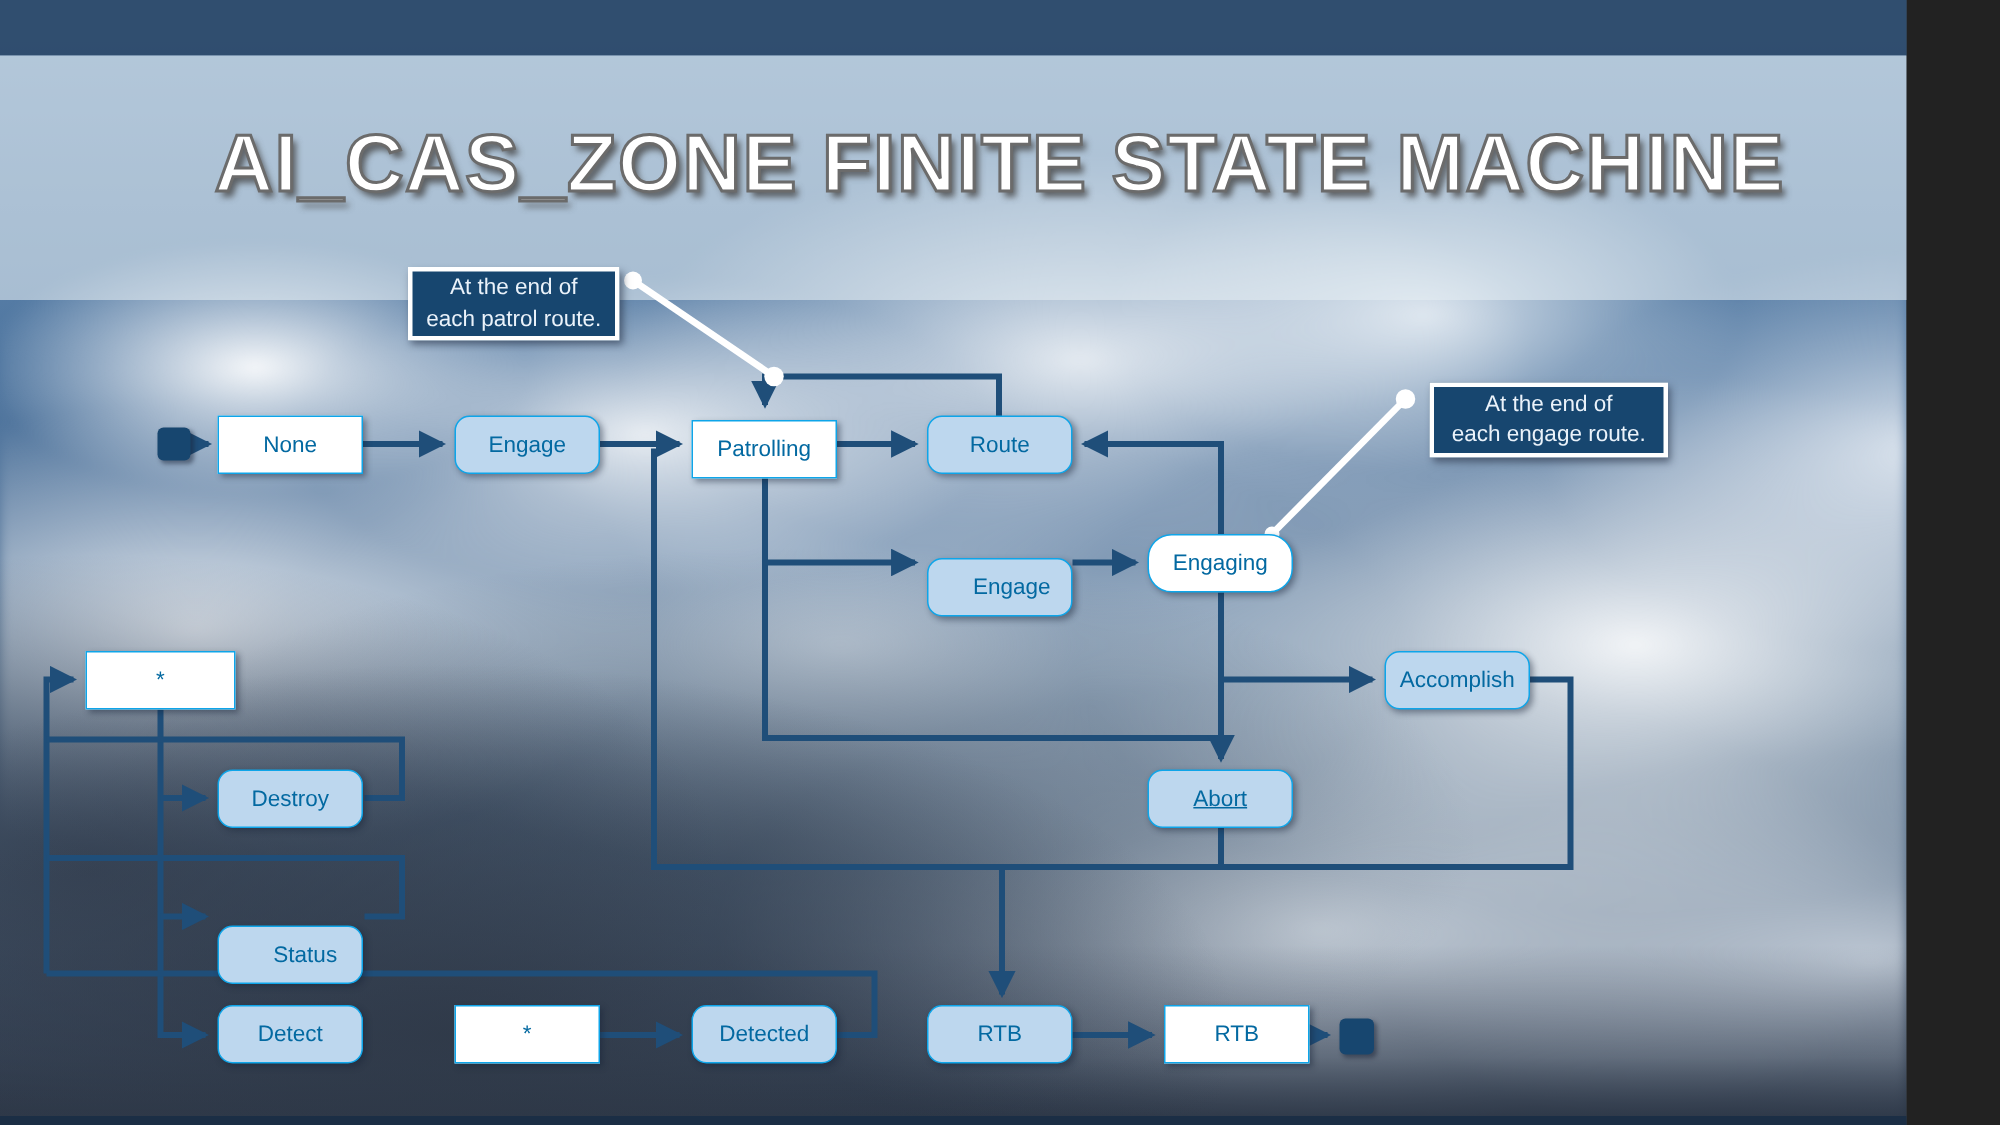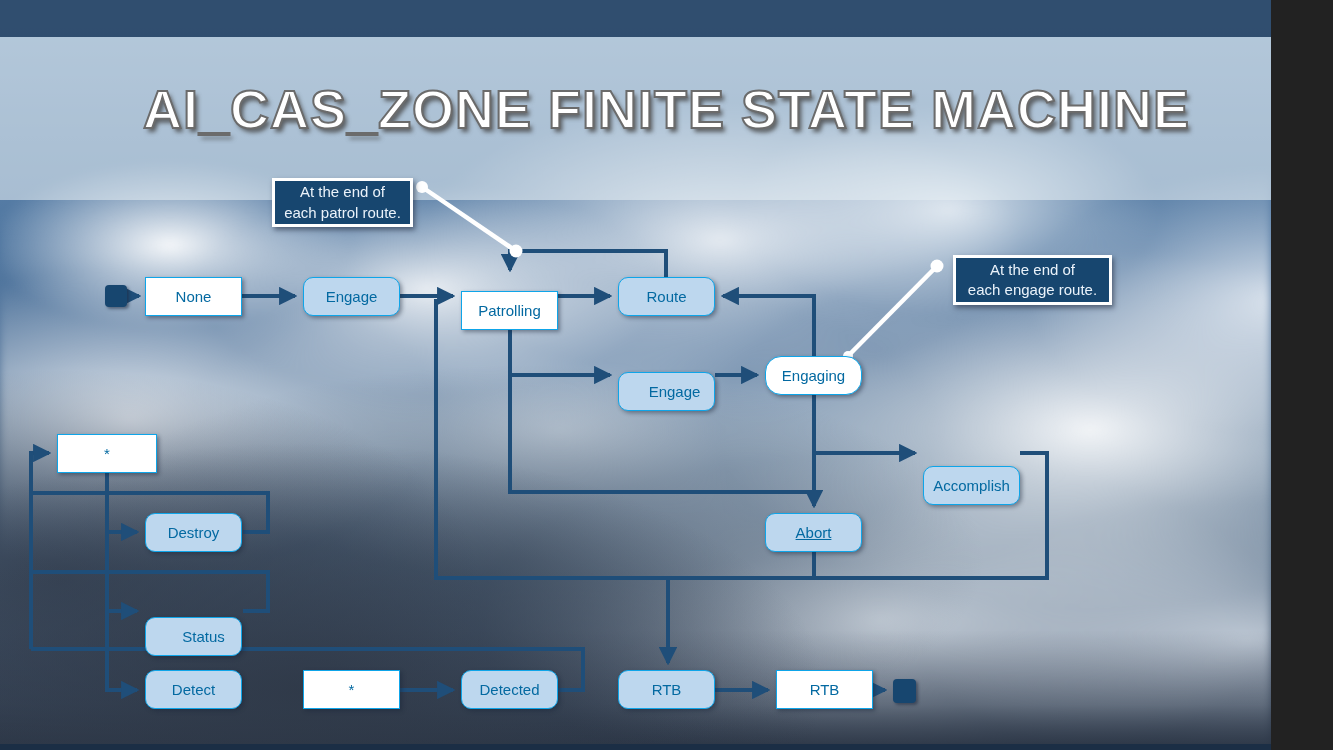--- a/index.html
+++ b/index.html
@@ -125,33 +125,33 @@
 
   <div class="marker-square" style="left:105px;top:285px;width:22px;height:22px;"></div>
   <div class="marker-square" style="left:893px;top:679px;width:23px;height:24px;"></div>
 
   <div class="node white" style="left:145px;top:277px;">
       <span>None</span>
     </div>
   <div class="node blue" style="left:303px;top:277px;">
       <span>Engage</span>
     </div>
-  <div class="node white" style="left:461px;top:291px;">
+  <div class="node white" style="left:461px;top:280px;">
       <span>Patrolling</span>
     </div>
   <div class="node blue" style="left:618px;top:277px;">
       <span>Route</span>
     </div>
   <div class="node blue" style="left:618px;top:372px;padding-left:16px;">
       <span>Engage</span>
     </div>
   <div class="node white" style="left:765px;top:356px;border-radius:16px;">
       <span>Engaging</span>
     </div>
-  <div class="node blue" style="left:923px;top:434px;margin-top:32px;">
+  <div class="node blue" style="left:923px;top:434px;">
       <span>Accomplish</span>
     </div>
   <div class="node blue" style="left:765px;top:513px;text-decoration:underline;">
       <span>Abort</span>
     </div>
   <div class="node white" style="left:57px;top:434px;width:100px;">
       <span>*</span>
     </div>
   <div class="node blue" style="left:145px;top:513px;">
       <span>Destroy</span>

